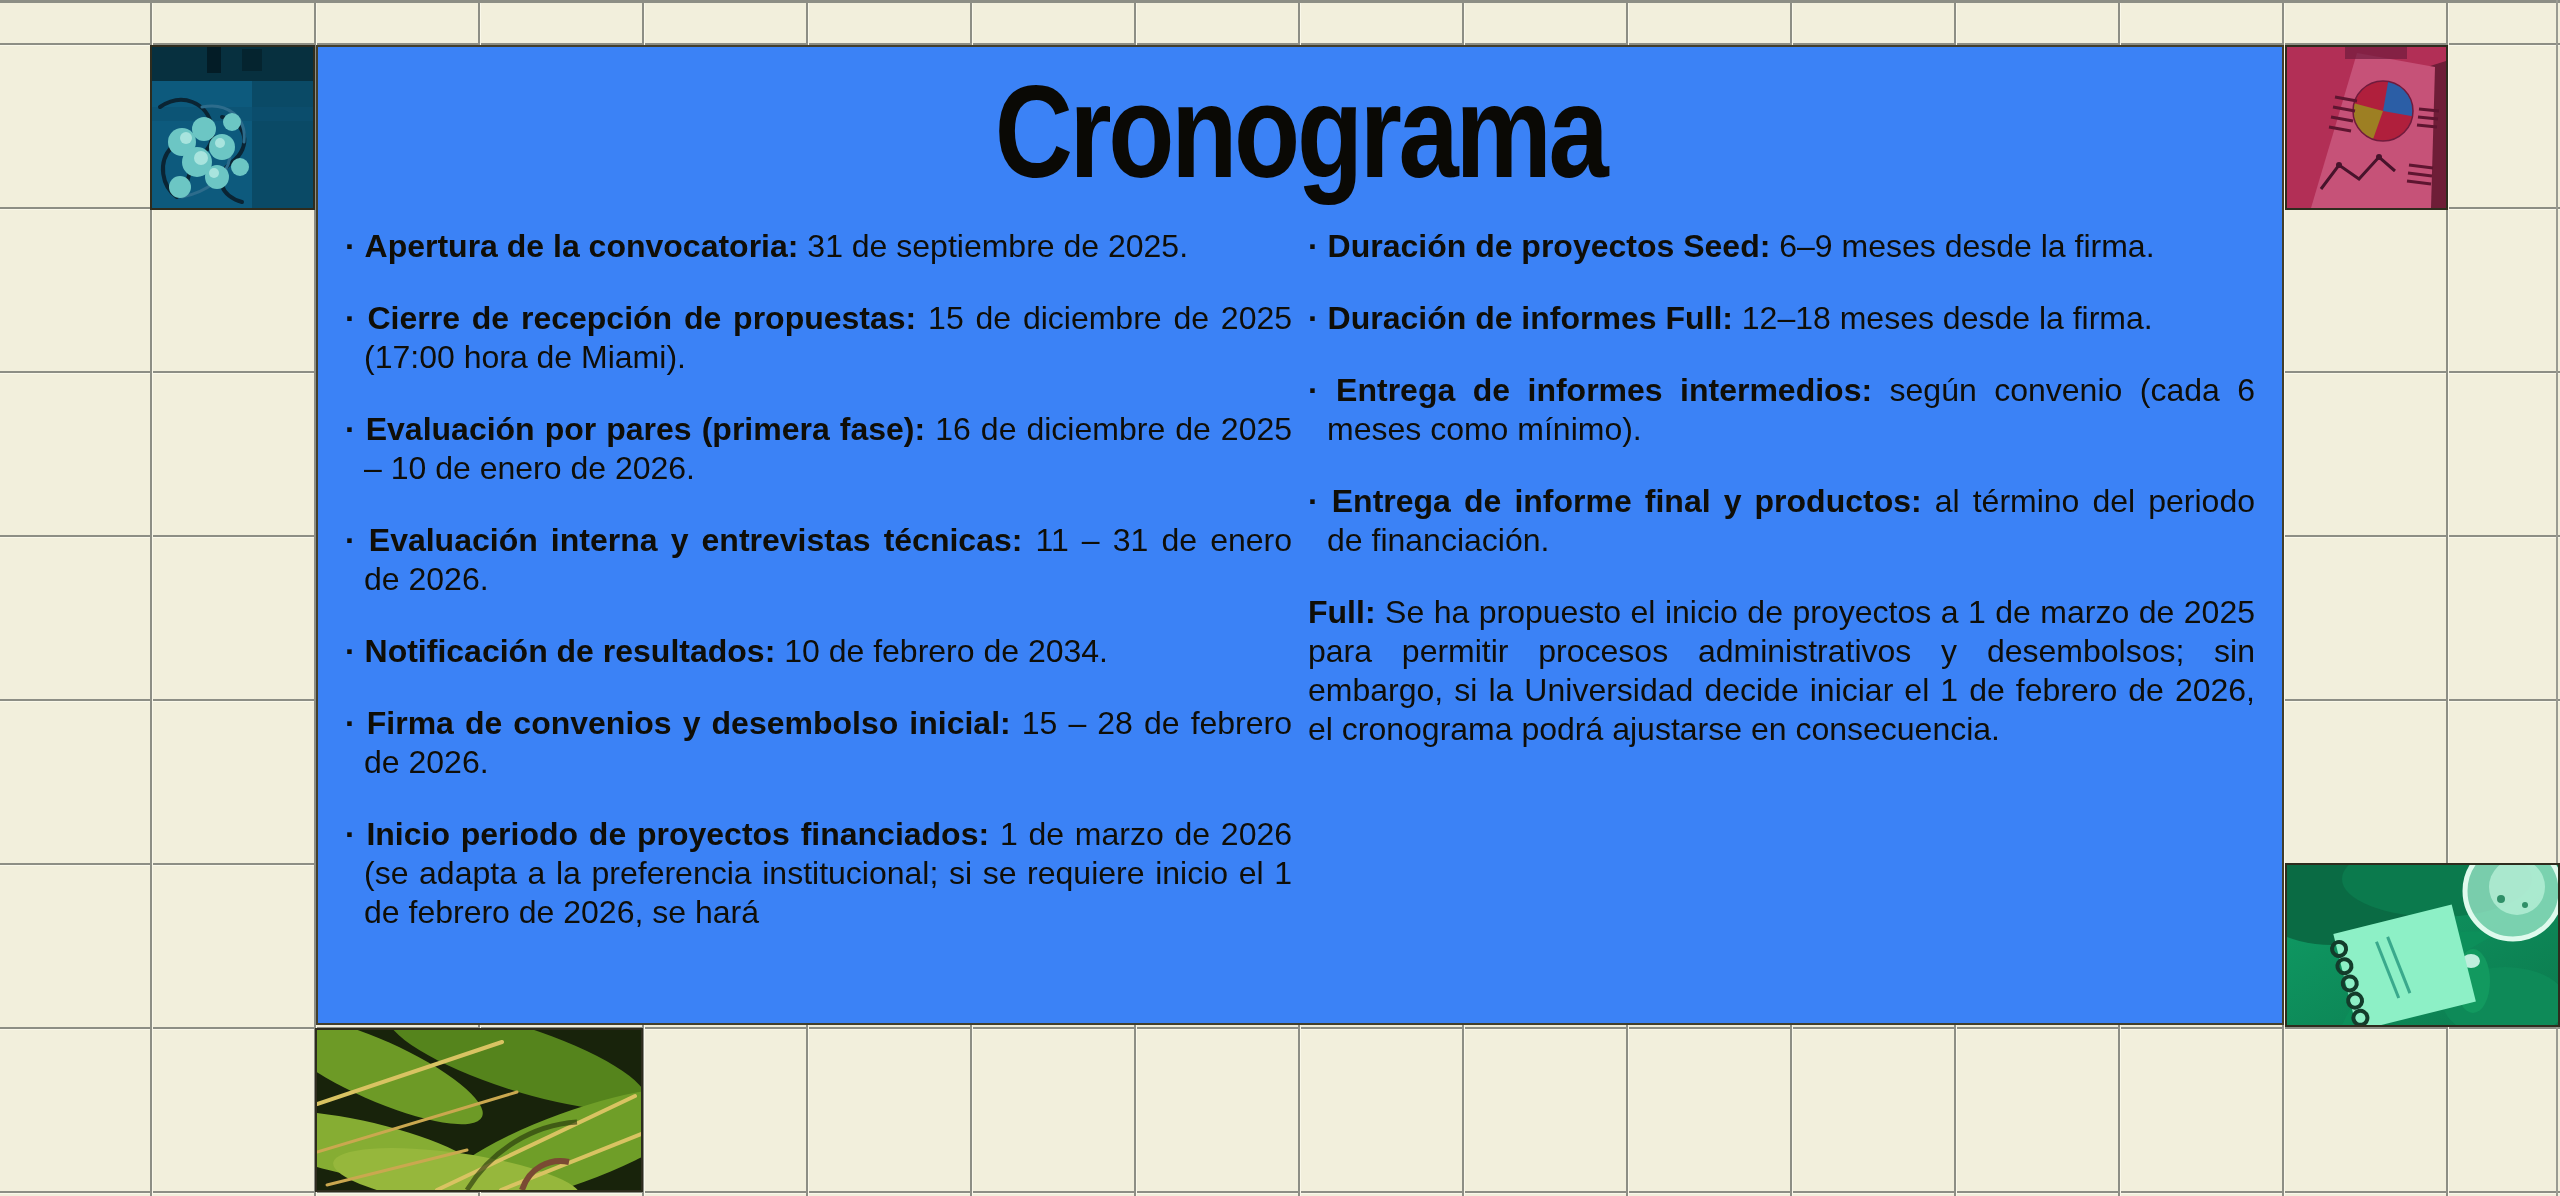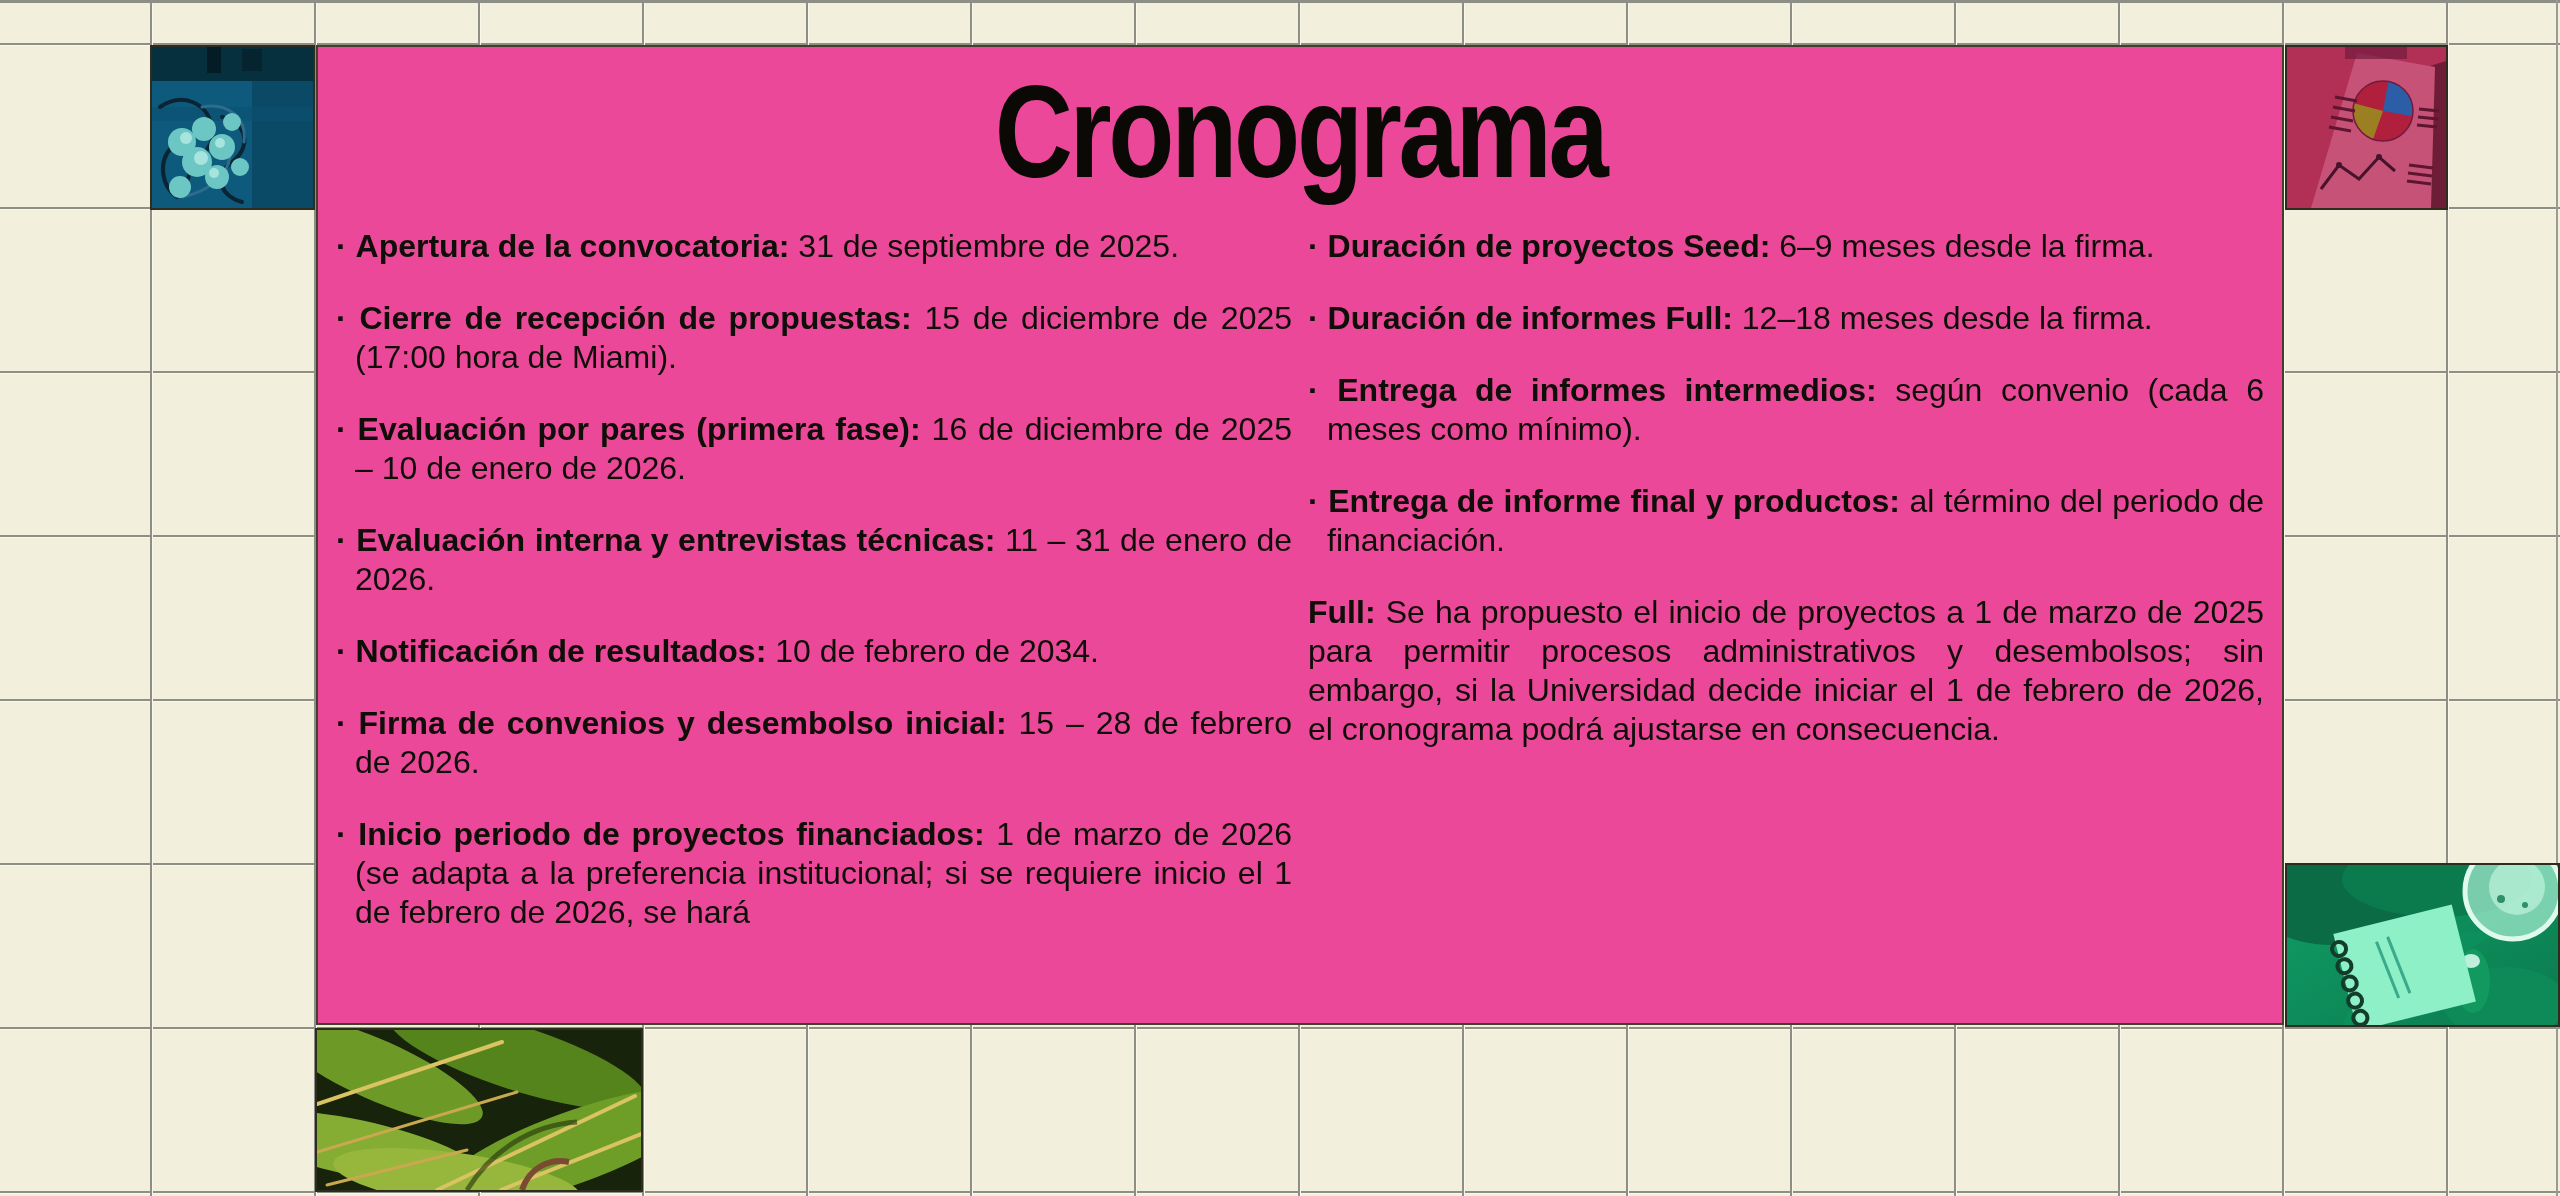--- a/index.html
+++ b/index.html
@@ -11,30 +11,30 @@
       linear-gradient(to bottom, #8d8e85 0px, #8d8e85 2px, #faf8ea 2px, #faf8ea 3px, transparent 3px);
     background-size:164px 164px;
     background-position:150px 43px;
     font-family:"Liberation Sans", sans-serif;
   }
   .edge-top { position:absolute; top:0; left:0; width:100%; height:3px; background:#8d8e85; }
   .edge-right { position:absolute; top:0; right:2px; width:2px; height:100%; background:#9a9b92; }
 
   .panel {
     position:absolute; left:316px; top:45px; width:1968px; height:980px;
-    background:#ec4899; border:2px solid #433f2c; box-sizing:border-box;
+    background:#3b82f6; border:2px solid #433f2c; box-sizing:border-box;
     color:#0f0e08;
   }
   .panel h1 {
     margin:0; padding-top:6px; text-align:center;
     font-size:132px; line-height:158px; font-weight:bold; letter-spacing:-4px;
     transform:scaleX(0.82); transform-origin:50% 50%;
     color:#0a0905;
   }
-  .columns { display:flex; gap:16px; padding:0 18px; margin-top:16px; }
+  .columns { display:flex; gap:16px; padding:0 27px; margin-top:16px; }
   .col { flex:1; font-size:32px; line-height:39px; text-align:justify; }
   .item { margin:0 0 33px 0; padding-left:19px; text-indent:-19px; }
   .item.cont { text-indent:0; }
   .item.note { padding-left:0; text-indent:0; }
   .b { font-weight:bold; }
   .bullet { font-weight:bold; }
 
   .photo { position:absolute; border:2px solid #2e2c1e; box-sizing:border-box; overflow:hidden; }
   .photo svg { display:block; }
   .photo-molecule { left:150px; top:45px;  width:165px; height:165px; }

